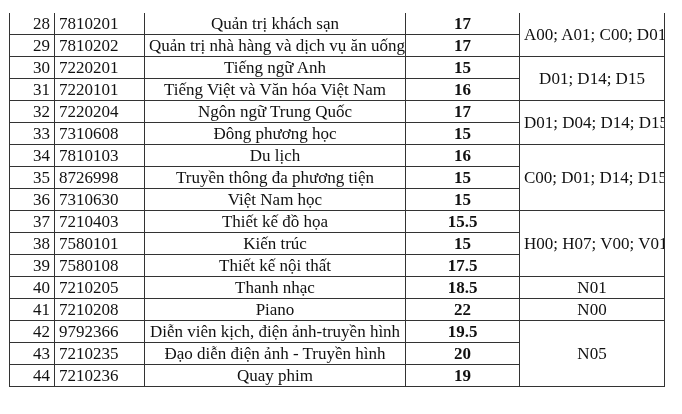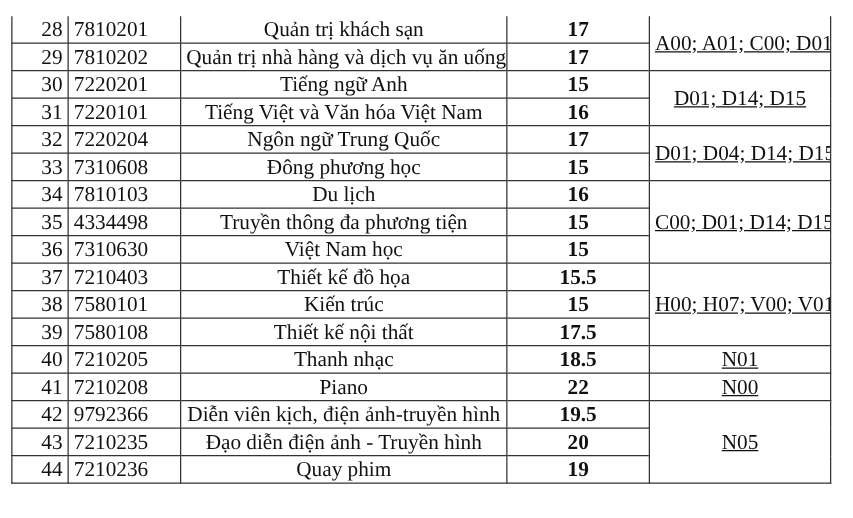--- a/index.html
+++ b/index.html
@@ -18,21 +18,21 @@
     line-height: 21px;
     white-space: nowrap;
     overflow: hidden;
   }
   table.adm tr:first-child td { border-top: none; }
   td.stt { text-align: right; padding-right: 10px; }
   td.code { text-align: left; }
   td.major { text-align: center; padding-left: 6px; }
   td.score { text-align: center; font-weight: bold; }
   td.score.bold { font-weight: bold; }
-  td.combo { text-align: center; vertical-align: middle; text-decoration: underline; }
+  td.combo { text-align: center; vertical-align: middle; }
 </style>
 </head>
 <body>
 
 <table class="adm">
   <colgroup>
     <col style="width:45px">
     <col style="width:90px">
     <col style="width:261px">
     <col style="width:114px">
@@ -80,21 +80,21 @@
       </tr>
       <tr>
         <td class="stt">34</td>
         <td class="code">7810103</td>
         <td class="major">Du lịch</td>
         <td class="score bold">16</td>
         <td class="combo" rowspan="3">C00; D01; D14; D15</td>
       </tr>
       <tr>
         <td class="stt">35</td>
-        <td class="code">4334498</td>
+        <td class="code">8726998</td>
         <td class="major">Truyền thông đa phương tiện</td>
         <td class="score">15</td>
       </tr>
       <tr>
         <td class="stt">36</td>
         <td class="code">7310630</td>
         <td class="major">Việt Nam học</td>
         <td class="score">15</td>
       </tr>
       <tr>

